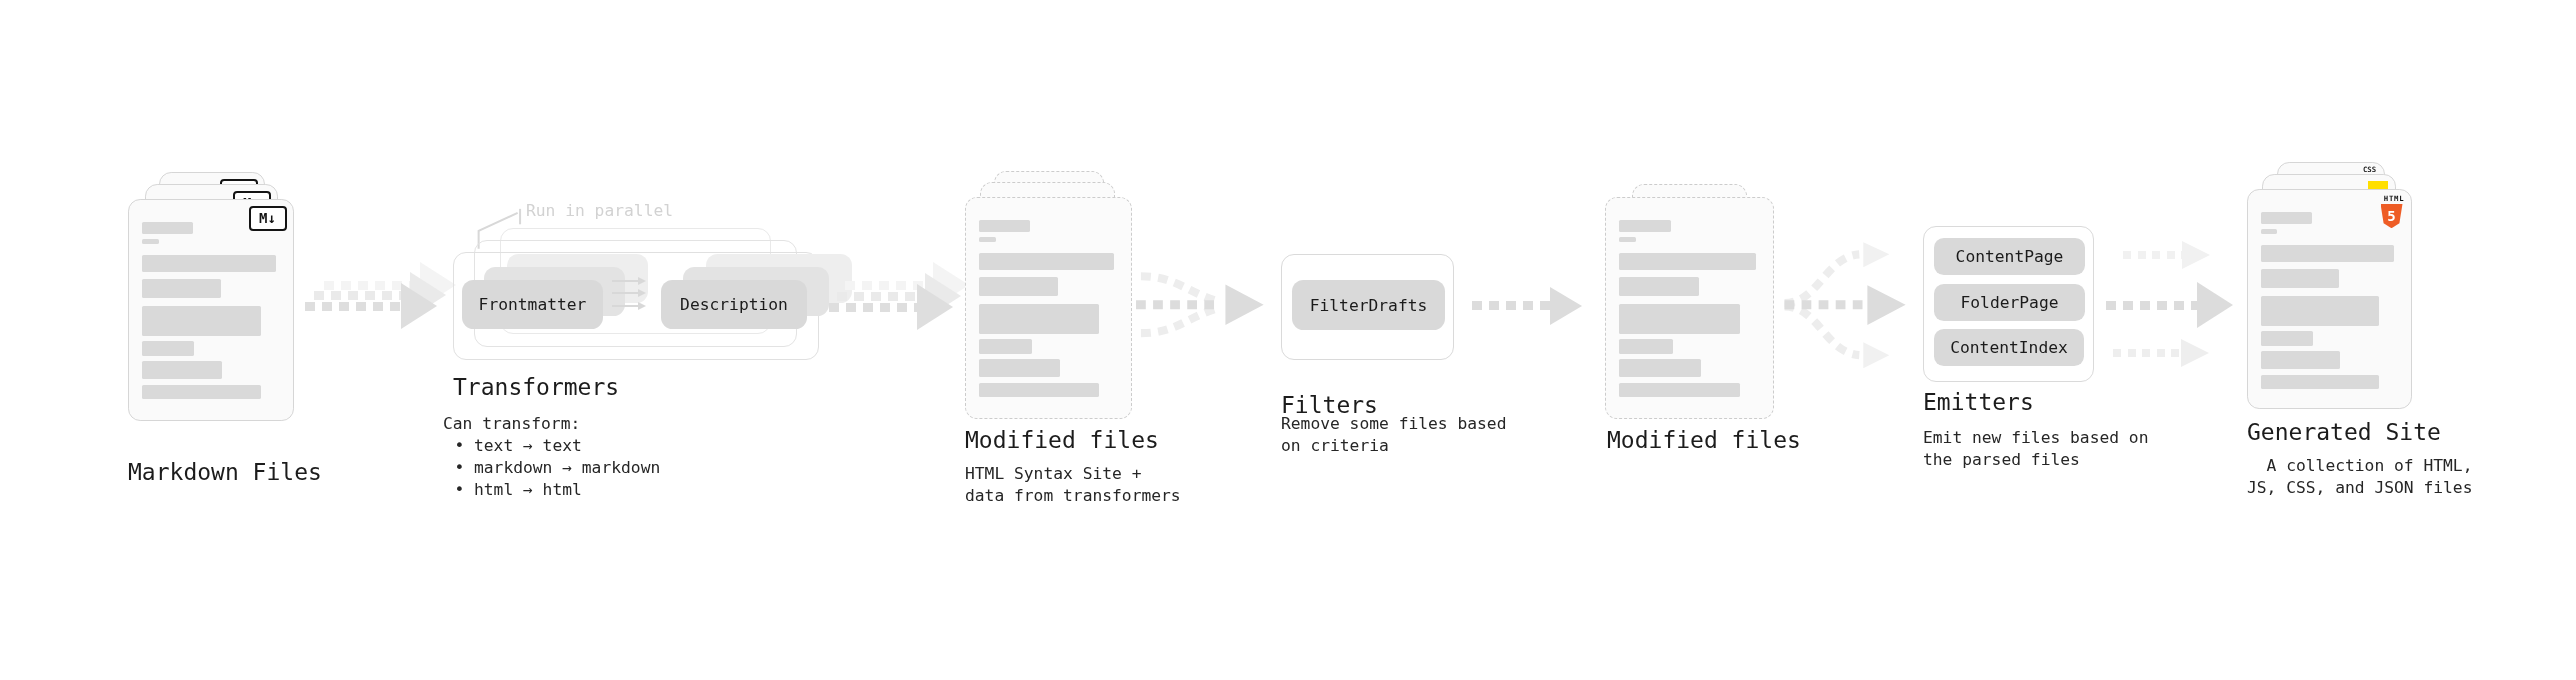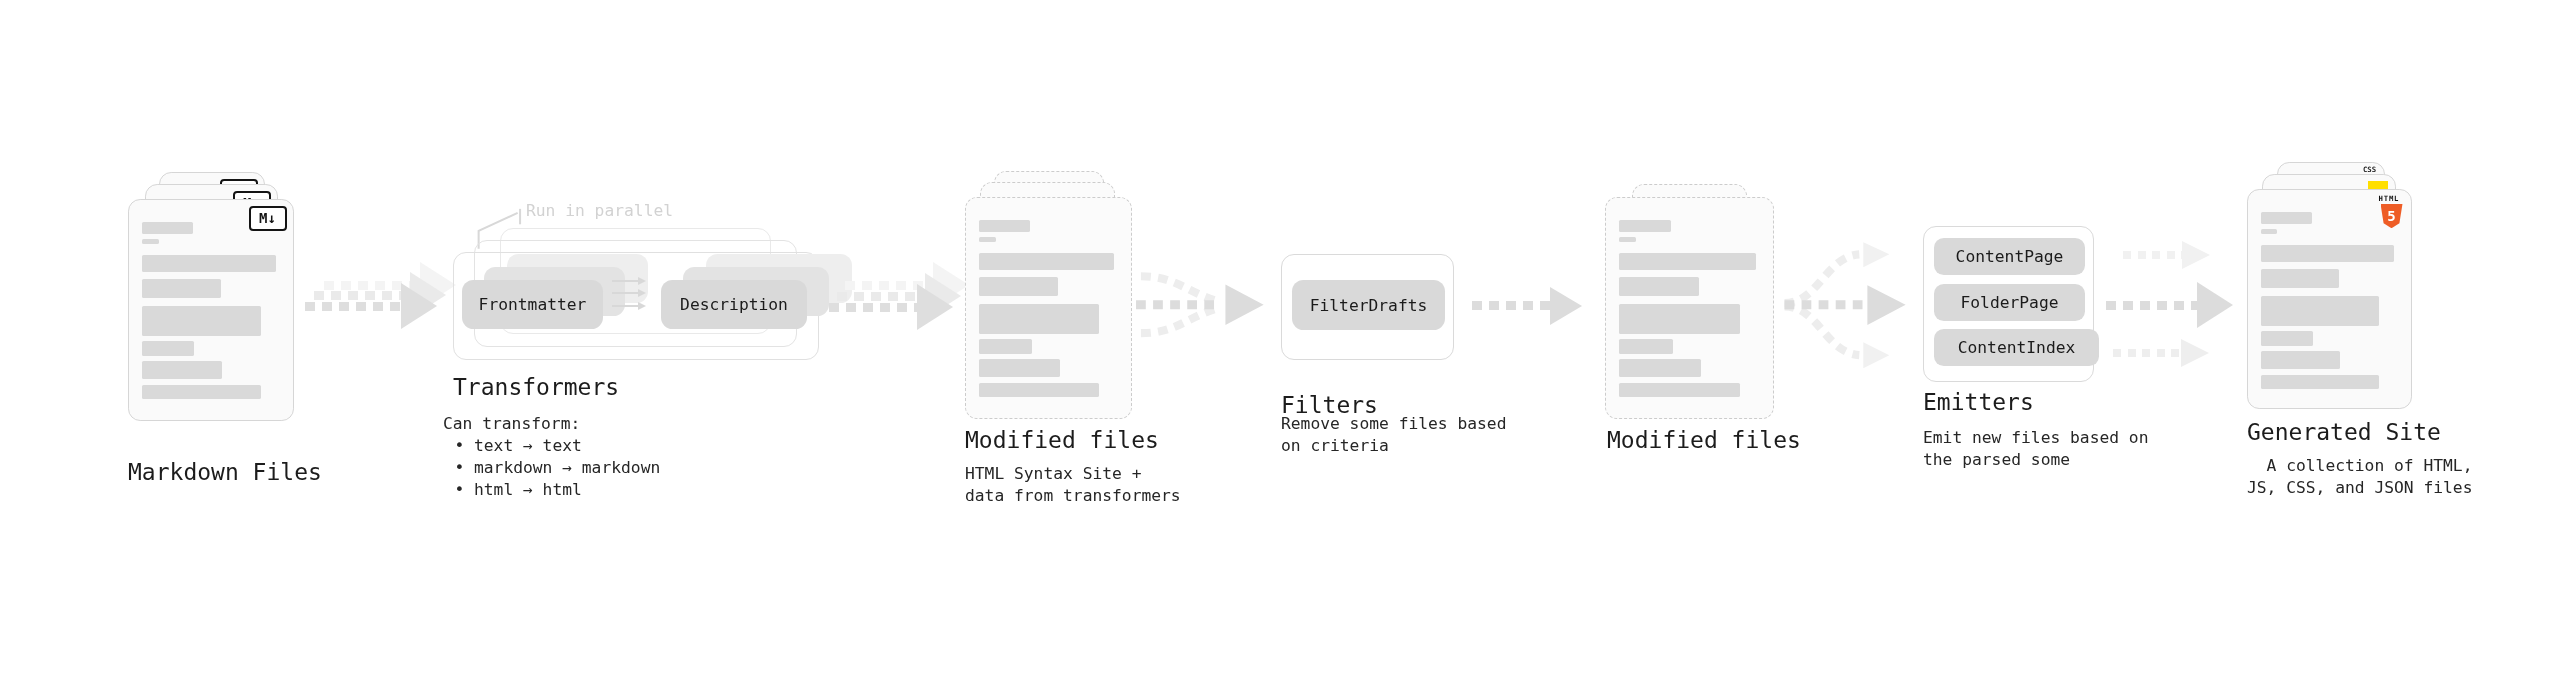--- a/index.html
+++ b/index.html
@@ -21,21 +21,21 @@
   .bar:nth-child(7){width:58%;height:18px;margin-bottom:6.5px;}
   .bar:nth-child(8){width:86%;height:14px;}
 
   
   .md-badge{position:absolute;right:6.5px;top:5.7px;width:34px;height:21px;border:2.4px solid #141414;border-radius:4.1px;
             background:#fff;display:flex;align-items:center;justify-content:center;
             font-weight:bold;font-size:14px;color:#141414;}
   .css-badge{position:absolute;right:5.7px;top:3.3px;font-size:7.3px;font-weight:bold;color:#222;line-height:7.3px;}
   .css-underline{display:block;width:15.4px;height:2.4px;background:#2b63e4;margin-top:0.8px;}
   .js-badge{position:absolute;right:7.3px;top:5.7px;width:19.5px;height:8.1px;background:#ffdf00;}
-  .html5-badge{position:absolute;right:6.5px;top:4.9px;width:26px;text-align:left;}
+  .html5-badge{position:absolute;right:6.5px;top:4.9px;width:26px;text-align:right;}
   .html5-word{font-size:7.3px;font-weight:bold;color:#111;letter-spacing:0.8px;line-height:8.1px;}
   .html5-shield{width:22px;height:24.4px;margin:0.8px auto 0;background:#ee5d26;
                 clip-path:polygon(0 0,100% 0,86% 80%,50% 100%,14% 80%);
                 display:flex;align-items:center;justify-content:center;color:#fff;font-size:14px;font-weight:bold;}
 
   
   .outline-box{position:absolute;border:1.6px solid #dadada;border-radius:13px;background:#ffffff;box-sizing:border-box;}
   .outline-box.ghost1{border-color:#e3e3e3;background:transparent;}
   .outline-box.ghost2{border-color:#e9e9e9;background:transparent;}
 
@@ -237,25 +237,25 @@
           <div class="bar"></div>
       </div>
     </div>
     <div class="stage-label" style="left:1607px;top:426px;">Modified files</div>
   </div>
 
   <div>
     <div class="outline-box" style="left:1923px;top:226px;width:171px;height:156px;"></div>
     <div class="pill small" style="left:1934px;top:238px;width:151px;height:37px;">ContentPage</div>
     <div class="pill small" style="left:1934px;top:284px;width:151px;height:37px;">FolderPage</div>
-    <div class="pill small" style="left:1934px;top:329px;width:165px;height:37px;">ContentIndex</div>
+    <div class="pill small" style="left:1934px;top:329px;width:150px;height:37px;">ContentIndex</div>
     <div class="stage-label" style="left:1923px;top:388px;">Emitters</div>
     <div class="stage-desc" style="left:1923px;top:427px;">
       <div>Emit new files based on</div>
-      <div>the parsed some</div>
+      <div>the parsed files</div>
     </div>
   </div>
 
   <div>
     <div class="arr small" style="left:2123px;top:241px;--c:#f1f1f1;">
         <div class="line" style="width:59px;"></div>
         <div class="head"></div>
       </div>
     <div class="arr" style="left:2106px;top:282px;--c:#dcdcdc;">
         <div class="line" style="width:91px;"></div>

